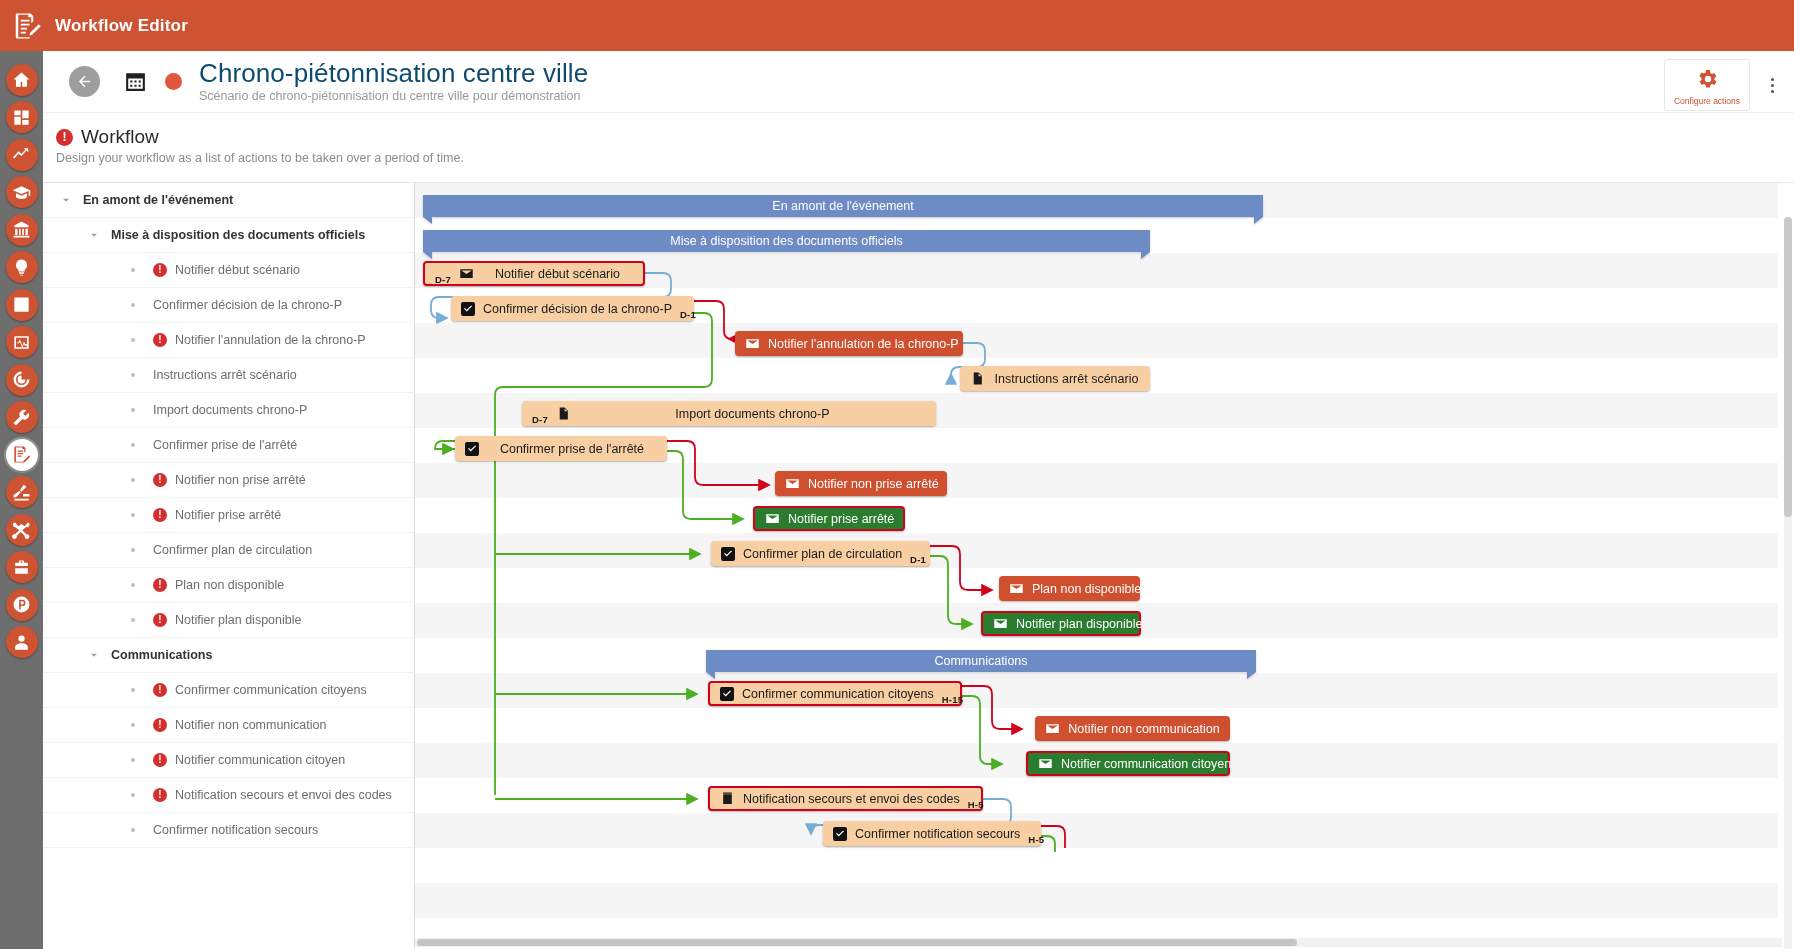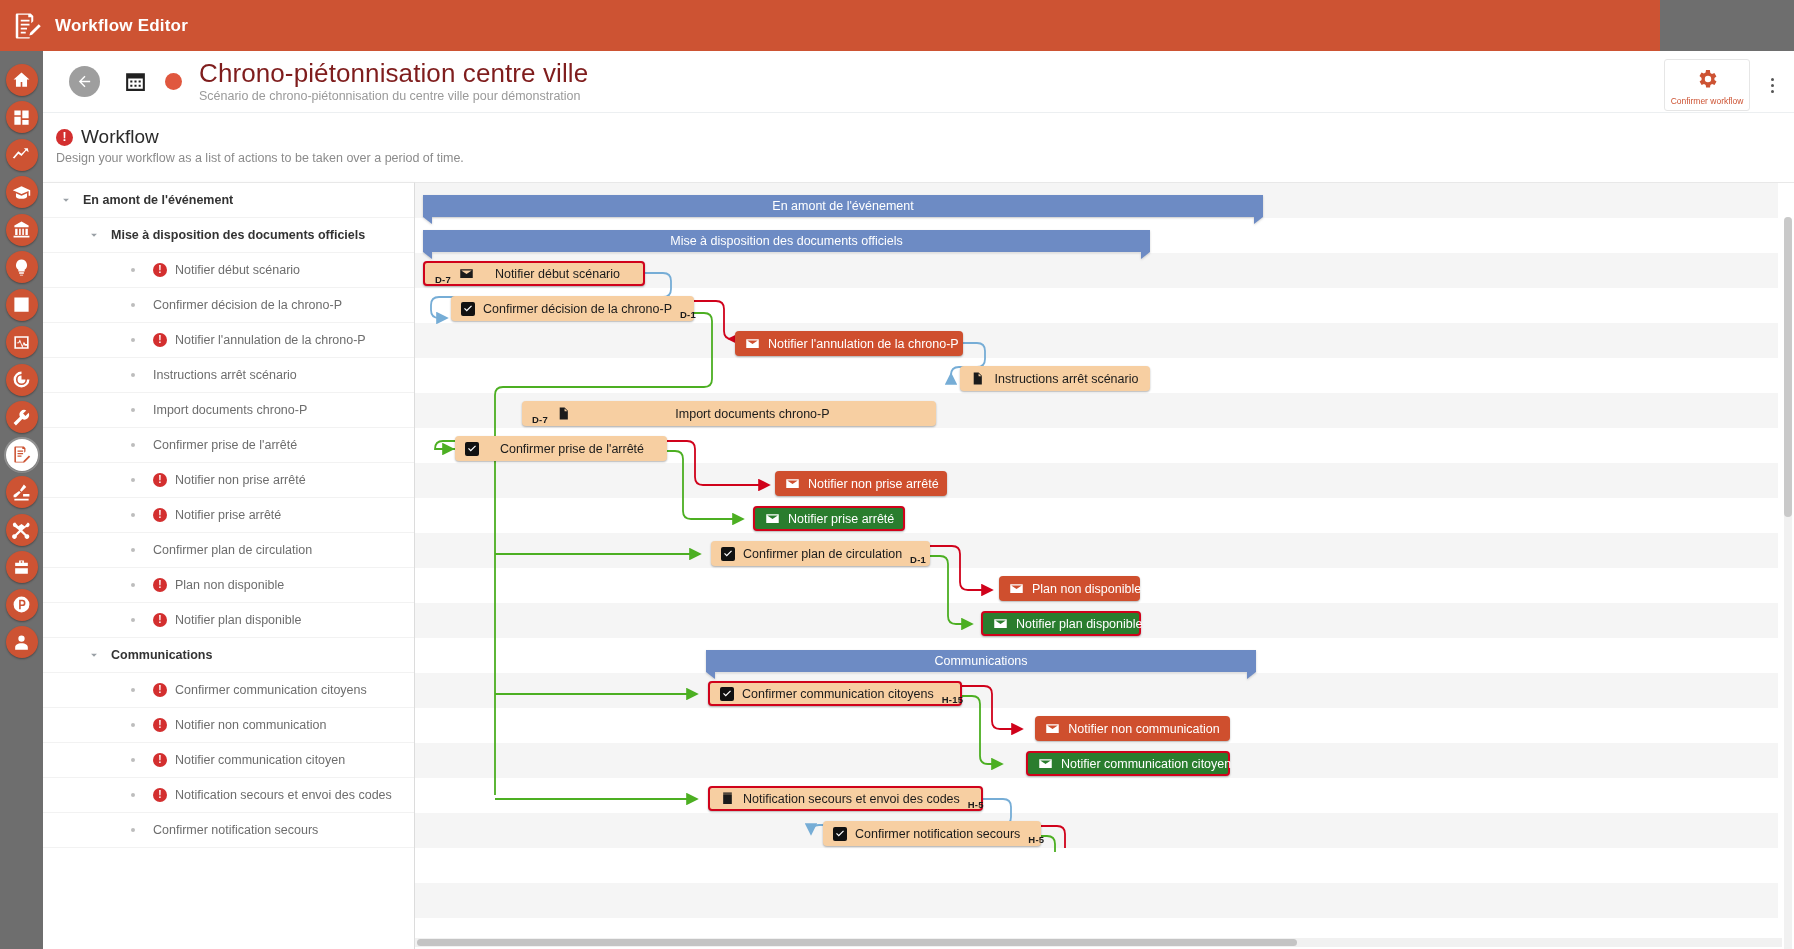--- a/index.html
+++ b/index.html
@@ -1,20 +1,20 @@
 <!DOCTYPE html>
 <html><head>
 <meta charset="utf-8">
 <style>
   * { box-sizing: border-box; margin:0; padding:0; }
   html,body { width:1794px; height:949px; overflow:hidden;
     font-family:"Liberation Sans", sans-serif; background:#6e6e6e; }
 
   
-  .appbar { position:absolute; left:0; top:0; width:1660px; height:51px;
+  .appbar { position:absolute; left:0; top:0; width:1794px; height:51px;
     background:#cd5333; display:flex; align-items:center; padding-left:12px; }
   .appbar .logo { width:30px; height:30px; flex:none; }
   .appbar .title { color:#fff; font-size:17px; font-weight:bold; margin-left:13px;
     letter-spacing:.2px; }
 
   
   .rail { position:absolute; left:0; top:51px; width:43px; height:898px;
     background:#6e6e6e; padding-top:7px; }
   .rail-btn { width:32px; height:32px; border-radius:50%; margin:5.5px auto;
     background:#cd5333; display:flex; align-items:center; justify-content:center;
@@ -30,21 +30,21 @@
   .pagehead { position:relative; height:62px; border-bottom:1px solid #eceff1;
     display:flex; align-items:center; padding:0 12px; }
   .backbtn { width:31px; height:31px; border-radius:50%; background:#9e9e9e;
     display:flex; align-items:center; justify-content:center; margin-left:14px; flex:none; }
   .backbtn svg { width:17px; height:17px; fill:#fff; }
   .cal { width:25px; height:25px; margin-left:23px; flex:none; }
   .cal svg { width:25px; height:25px; fill:#212121; }
   .statusdot { width:17px; height:17px; border-radius:50%; background:#e0573e;
     margin-left:17px; flex:none; }
   .titles { margin-left:17px; }
-  .titles .t1 { font-size:26px; color:#7f1d1d; font-weight:300; line-height:29px;
+  .titles .t1 { font-size:26px; color:#0c4a6e; font-weight:300; line-height:29px;
     letter-spacing:.1px; }
   .titles .t2 { font-size:12.5px; color:#9a9a9a; line-height:15px; margin-top:1px; }
   .headright { position:absolute; right:8px; top:8px; display:flex; align-items:center; }
   .cfgbtn { width:86px; height:52px; border:1px solid #e6e6e6; border-radius:3px;
     background:#fff; display:flex; flex-direction:column; align-items:center;
     justify-content:center; }
   .cfgbtn svg { width:24px; height:24px; fill:#cd5333; }
   .cfgbtn span { font-size:8.5px; color:#cd5333; margin-top:3px; }
   .kebab { width:28px; height:40px; display:flex; flex-direction:column;
     align-items:center; justify-content:center; gap:3px; margin-left:8px; }
@@ -244,21 +244,21 @@
       <div class="t1">Chrono-piétonnisation centre ville</div>
       <div class="t2">Scénario de chrono-piétonnisation du centre ville pour démonstration</div>
     </div>
     <div class="headright">
       <div class="cfgbtn">
         <span>
           <svg viewBox="0 0 24 24">
               <path d="M19.4 13a7.6 7.6 0 0 0 0-2l2-1.6-2-3.4-2.4 1a7.6 7.6 0 0 0-1.7-1L14.9 3H11l-.4 2.6a7.6 7.6 0 0 0-1.7 1l-2.4-1-2 3.4L6.6 11a7.6 7.6 0 0 0 0 2l-2 1.6 2 3.4 2.4-1a7.6 7.6 0 0 0 1.7 1l.4 2.6h3.9l.4-2.6a7.6 7.6 0 0 0 1.7-1l2.4 1 2-3.4zM13 15.2a3.2 3.2 0 1 1 0-6.4 3.2 3.2 0 0 1 0 6.4z"></path>
             </svg>
         </span>
-        <span>Confirmer workflow</span>
+        <span>Configure actions</span>
       </div>
       <div class="kebab">
           <i></i>
           <i></i>
           <i></i>
         </div>
     </div>
   </div>
 
   <div class="sechead">

